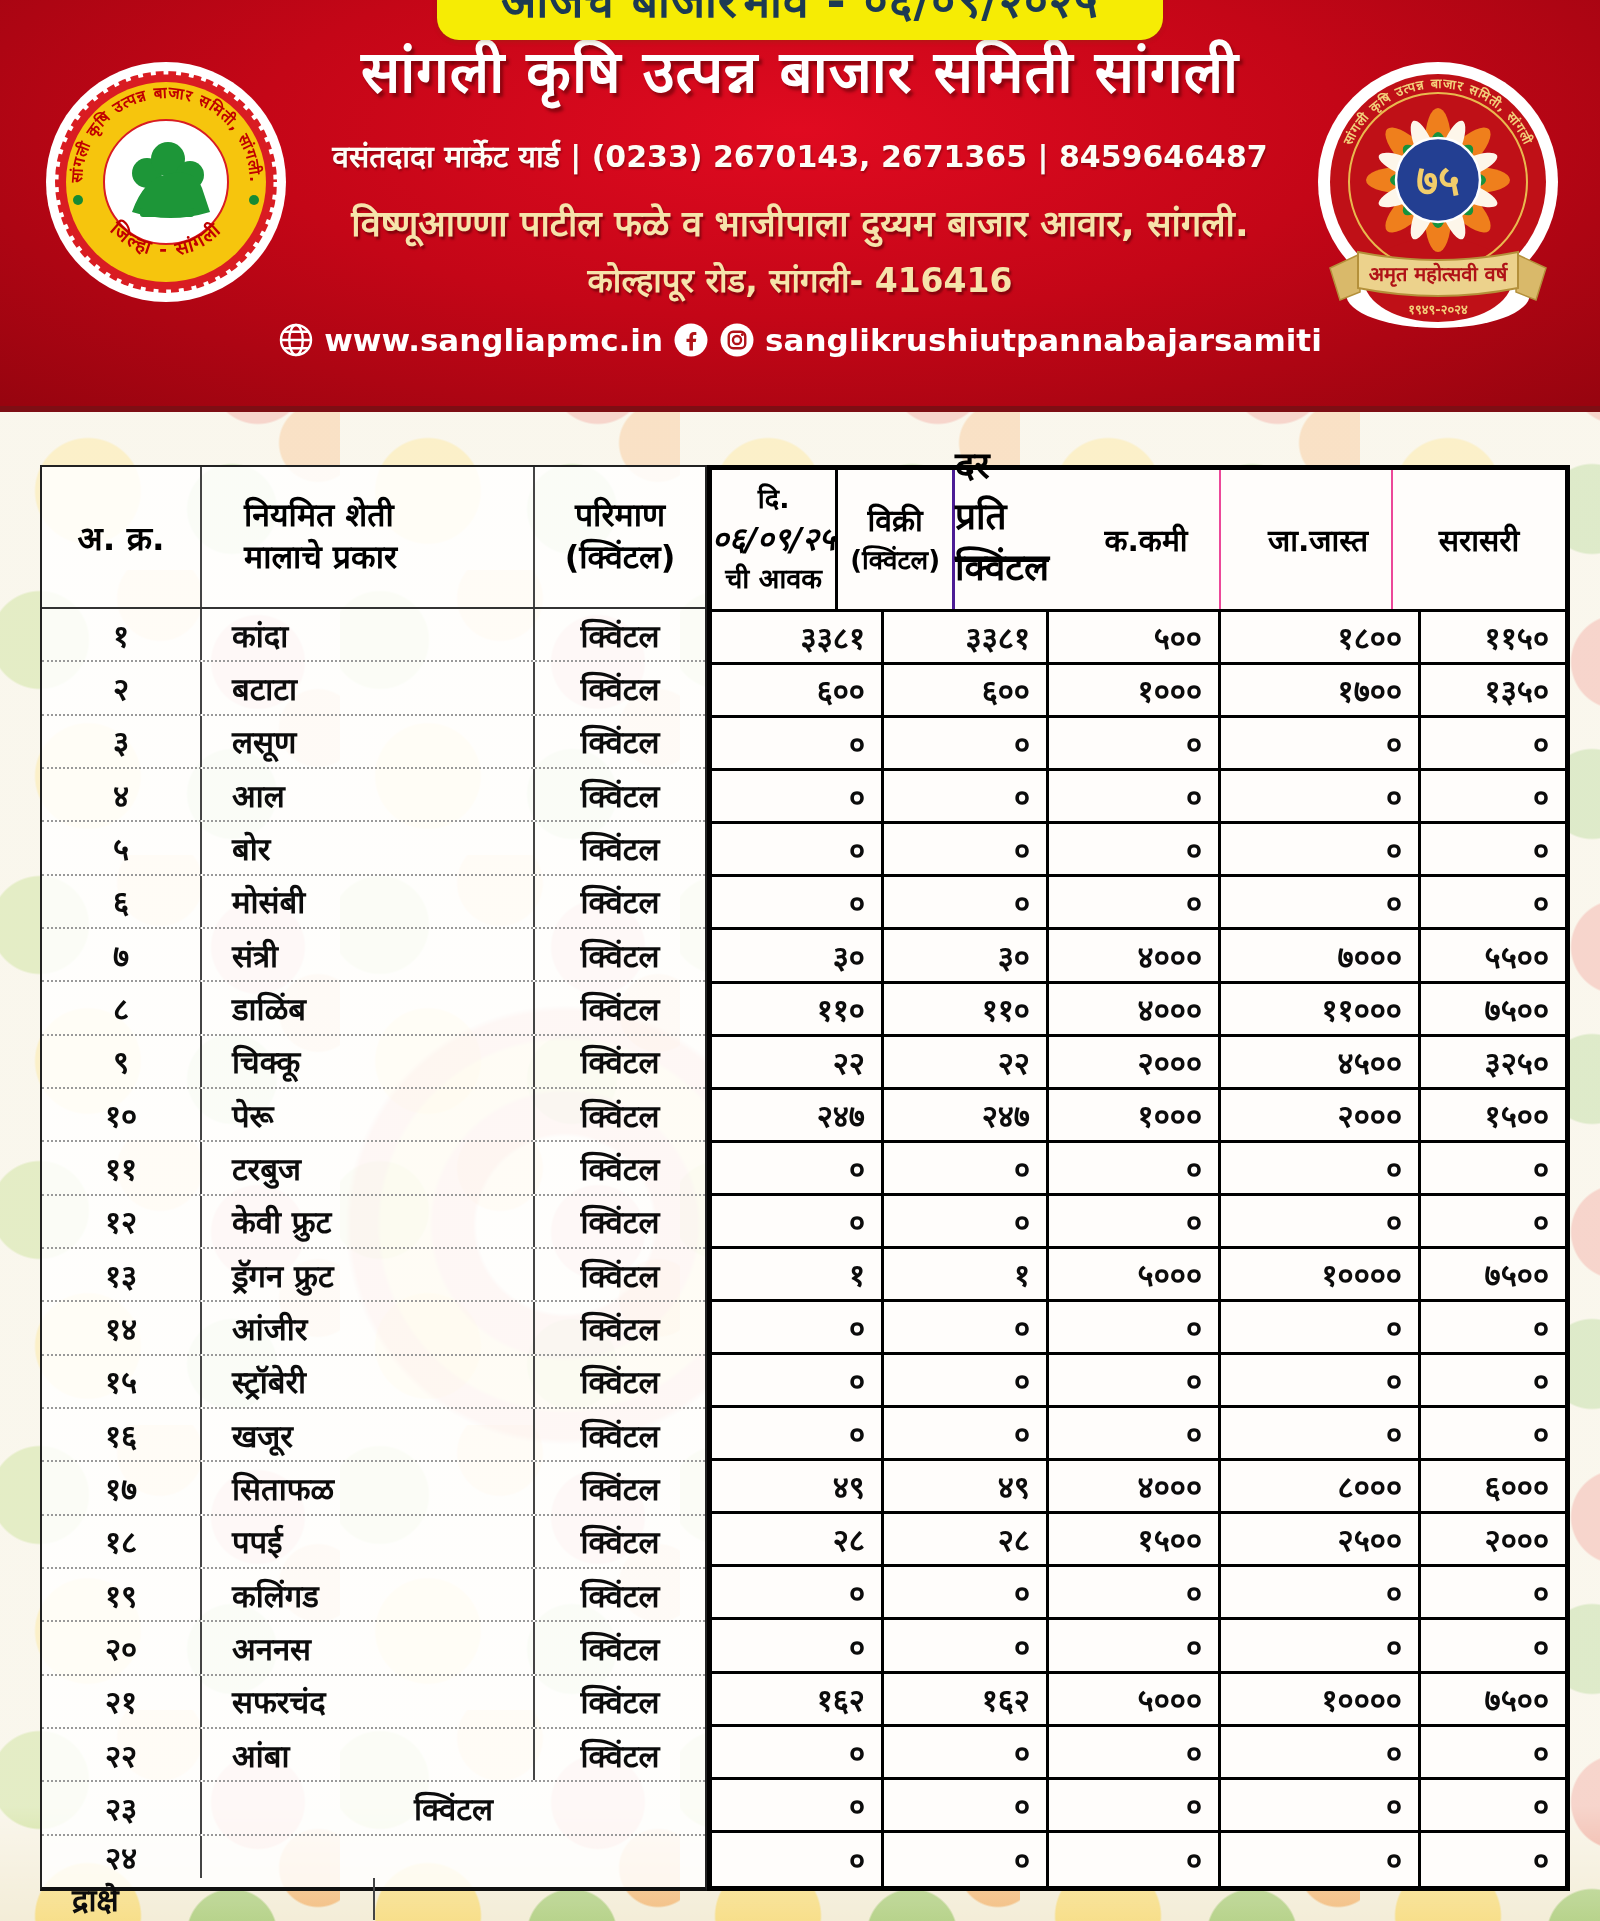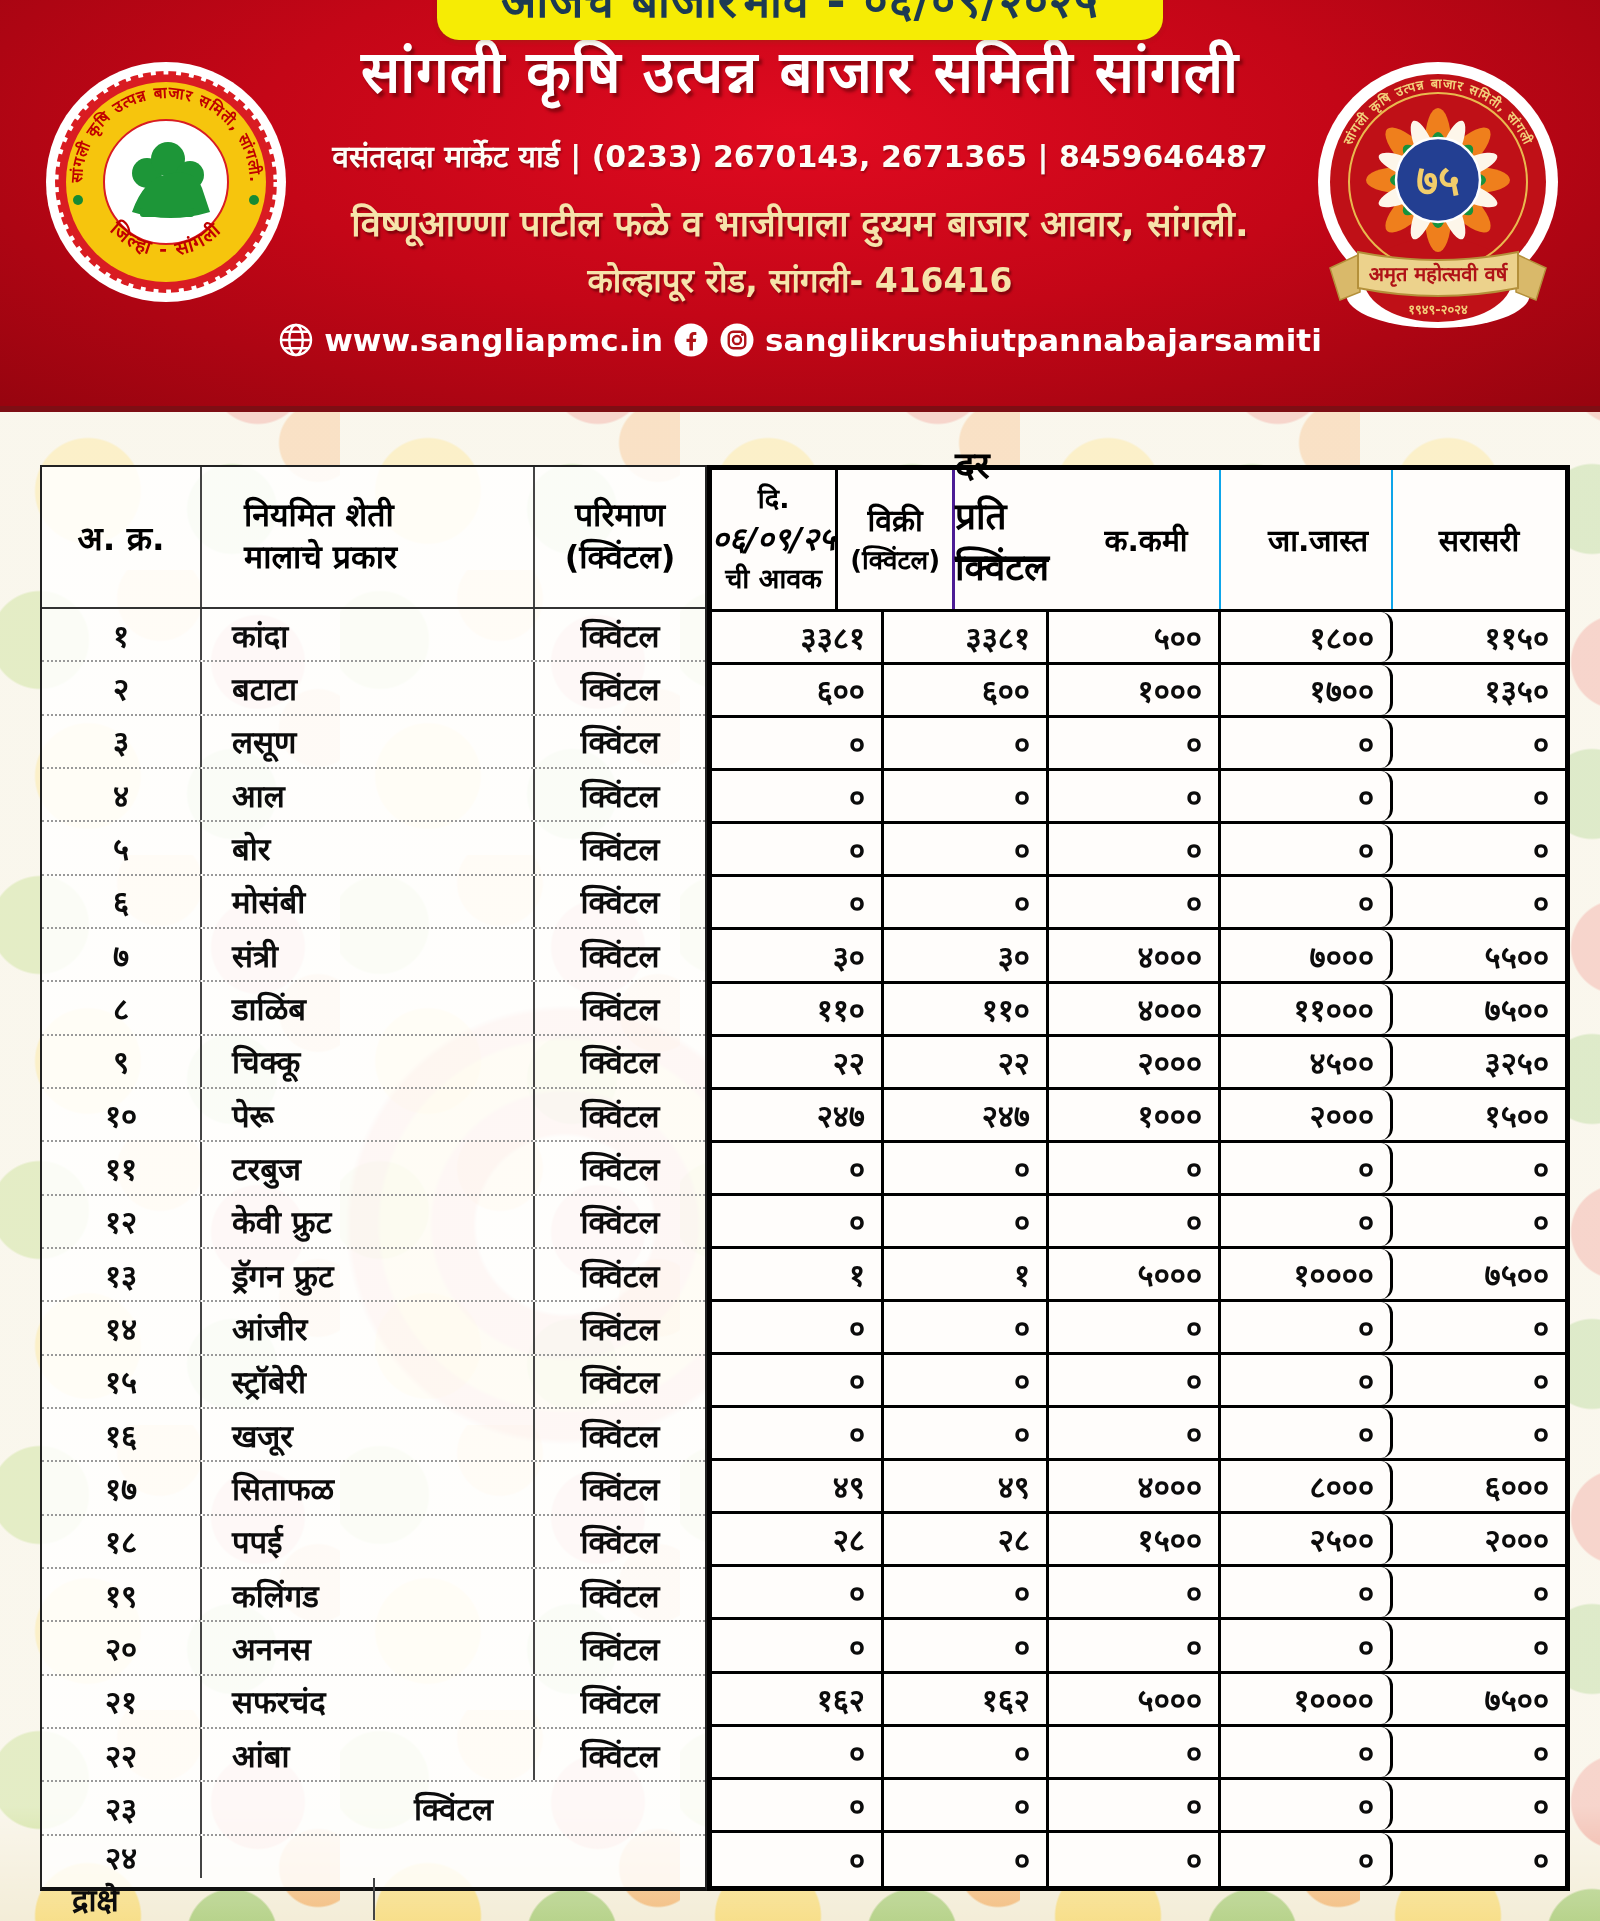--- a/index.html
+++ b/index.html
@@ -80,30 +80,30 @@
   .rh1 .s1 { font-size:27px; } .rh1 .s2 { font-size:32px;font-style:italic; } .rh1 .s3 { font-size:27px; }
   .rh2 { width:165px; border-right:3px solid #4c1d95; display:flex; flex-direction:column; align-items:center;
     justify-content:center; font-weight:bold; line-height:1.4; }
   .rh2 .s1 { font-size:30px; } .rh2 .s2 { font-size:26px; }
   .rategrp { flex:1; display:flex; flex-direction:row; }
   .rg-title { height:92px; display:flex; align-items:center; justify-content:center;
     font-size:37px; font-weight:bold; border-bottom:3px solid #000; }
   .rg-sub { flex:1; display:flex; }
   .rg-sub div { width:172px; display:flex; align-items:center; justify-content:center;
     font-size:30px; font-weight:bold; }
-  .rg-sub div:nth-child(1), .rg-sub div:nth-child(2) { border-right:2px solid #0ea5e9;padding-left:24px; }
+  .rg-sub div:nth-child(1), .rg-sub div:nth-child(2) { border-right:2px solid #ec4899;padding-left:24px; }
   .rg-sub div:nth-child(3) { flex:1; }
   .rrow { height:53.08px; display:flex; border-bottom:3px solid #000; }
   .rrow:last-child { border-bottom:none; }
   .rc { display:flex; align-items:center; justify-content:flex-end; padding-right:16px;
     font-size:31px; font-weight:bold; color:#0c0c0c; }
   .rc1 { width:172px; border-right:3px solid #000; }
   .rc2 { width:165px; border-right:3px solid #000; }
   .rc3 { width:172px; border-right:3px solid #000; }
-  .rc4 { width:172px; border-right:3px solid #000;border-radius:12px; }
+  .rc4 { width:200px; border-right:3px solid #000; }
   .rc5 { flex:1; }
 </style>
 </head>
 <body>
 
 <div class="fruit-bg"></div>
 <div class="watermark"></div>
 
 <header class="red-header">
 

